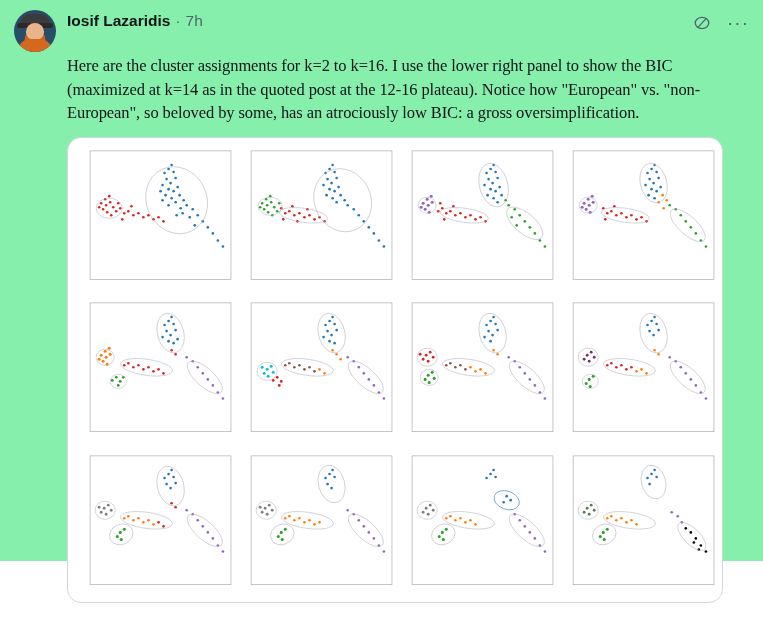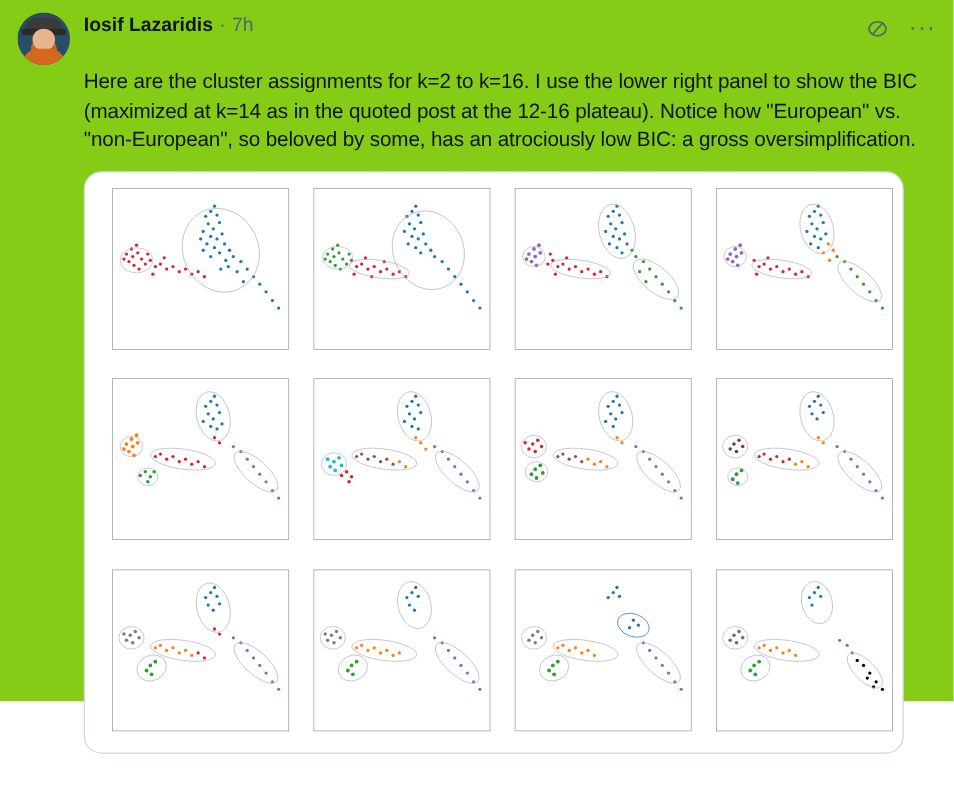--- a/index.html
+++ b/index.html
@@ -13,21 +13,21 @@
     font-family: "Liberation Sans", sans-serif;
     color: #0f1419;
     overflow: hidden;
   }
   .tweet {
     position: relative;
     width: 763px;
     height: 561px;
     box-sizing: border-box;
     padding: 10px 14px 0 14px;
-    background: #84cc16;
+    background: #86efac;
   }
   .tweet-head {
     display: flex;
     align-items: flex-start;
   }
   .avatar {
     width: 42px;
     height: 42px;
     border-radius: 50%;
     flex: 0 0 42px;
@@ -110,20 +110,21 @@
     color: #536471;
   }
   .tweet-body {
     margin-left: 53px;
     margin-top: 2px;
     font-size: 16.5px;
     line-height: 23.5px;
     color: #0f1419;
     letter-spacing: -0.1px;
     max-width: 672px;
+    font-family: Liberation Serif, serif;
   }
   .media-wrap {
     margin-left: 53px;
     margin-top: 12px;
     width: 656px;
     height: 466px;
     border: 1px solid #cfd9de;
     border-radius: 14px;
     overflow: hidden;
     background: #fff;

